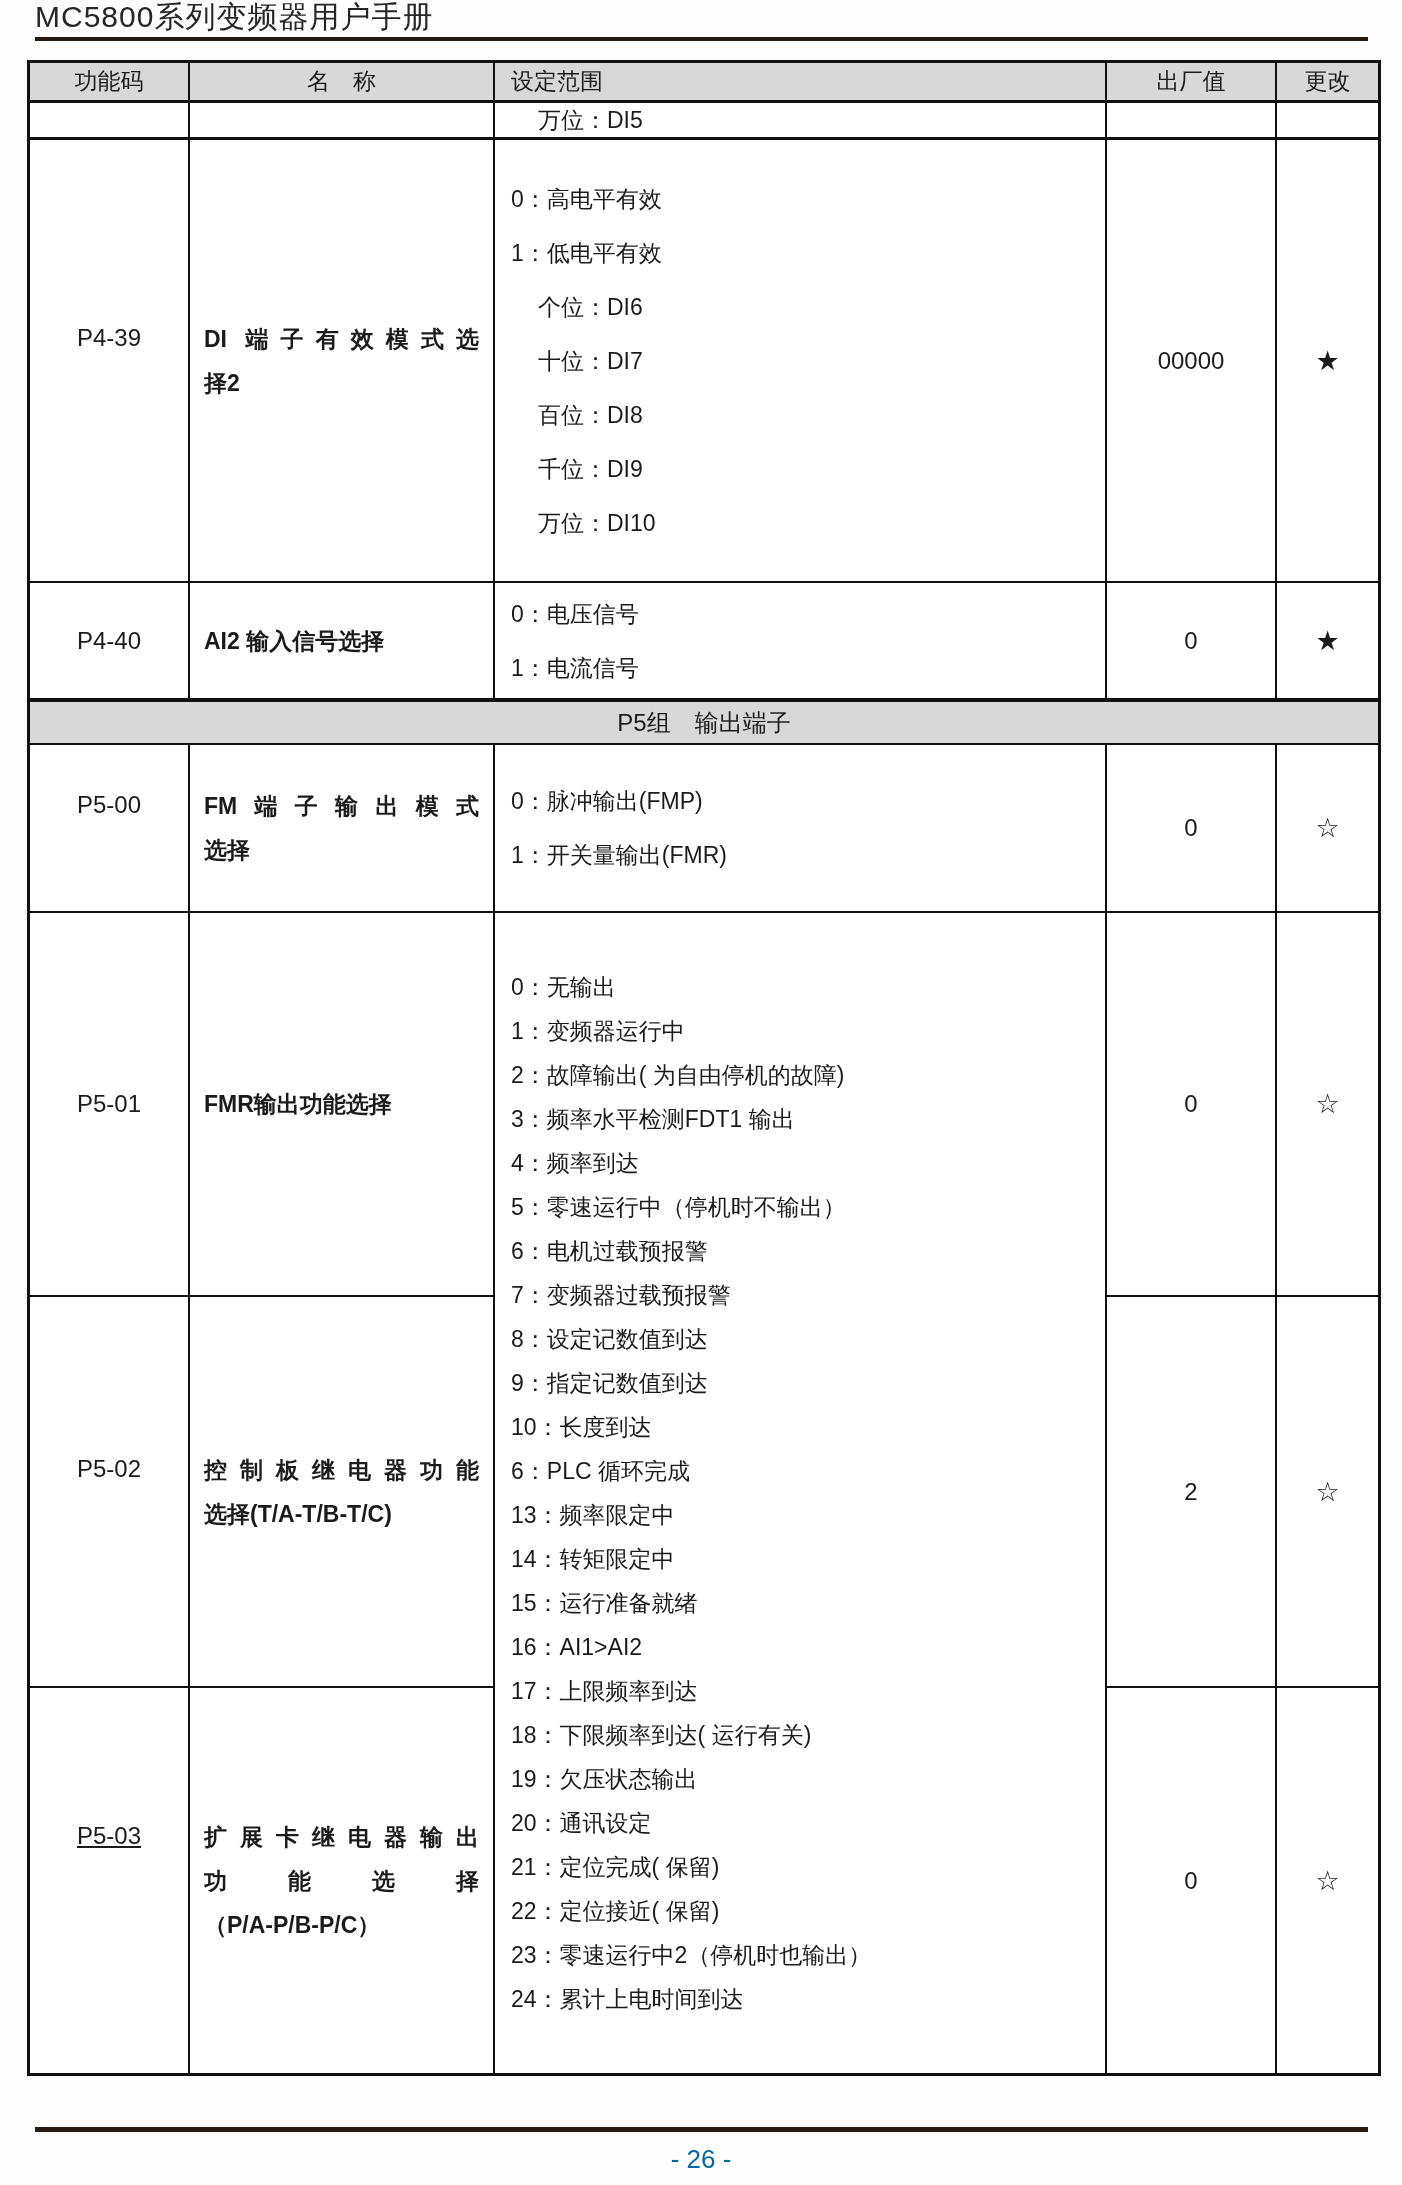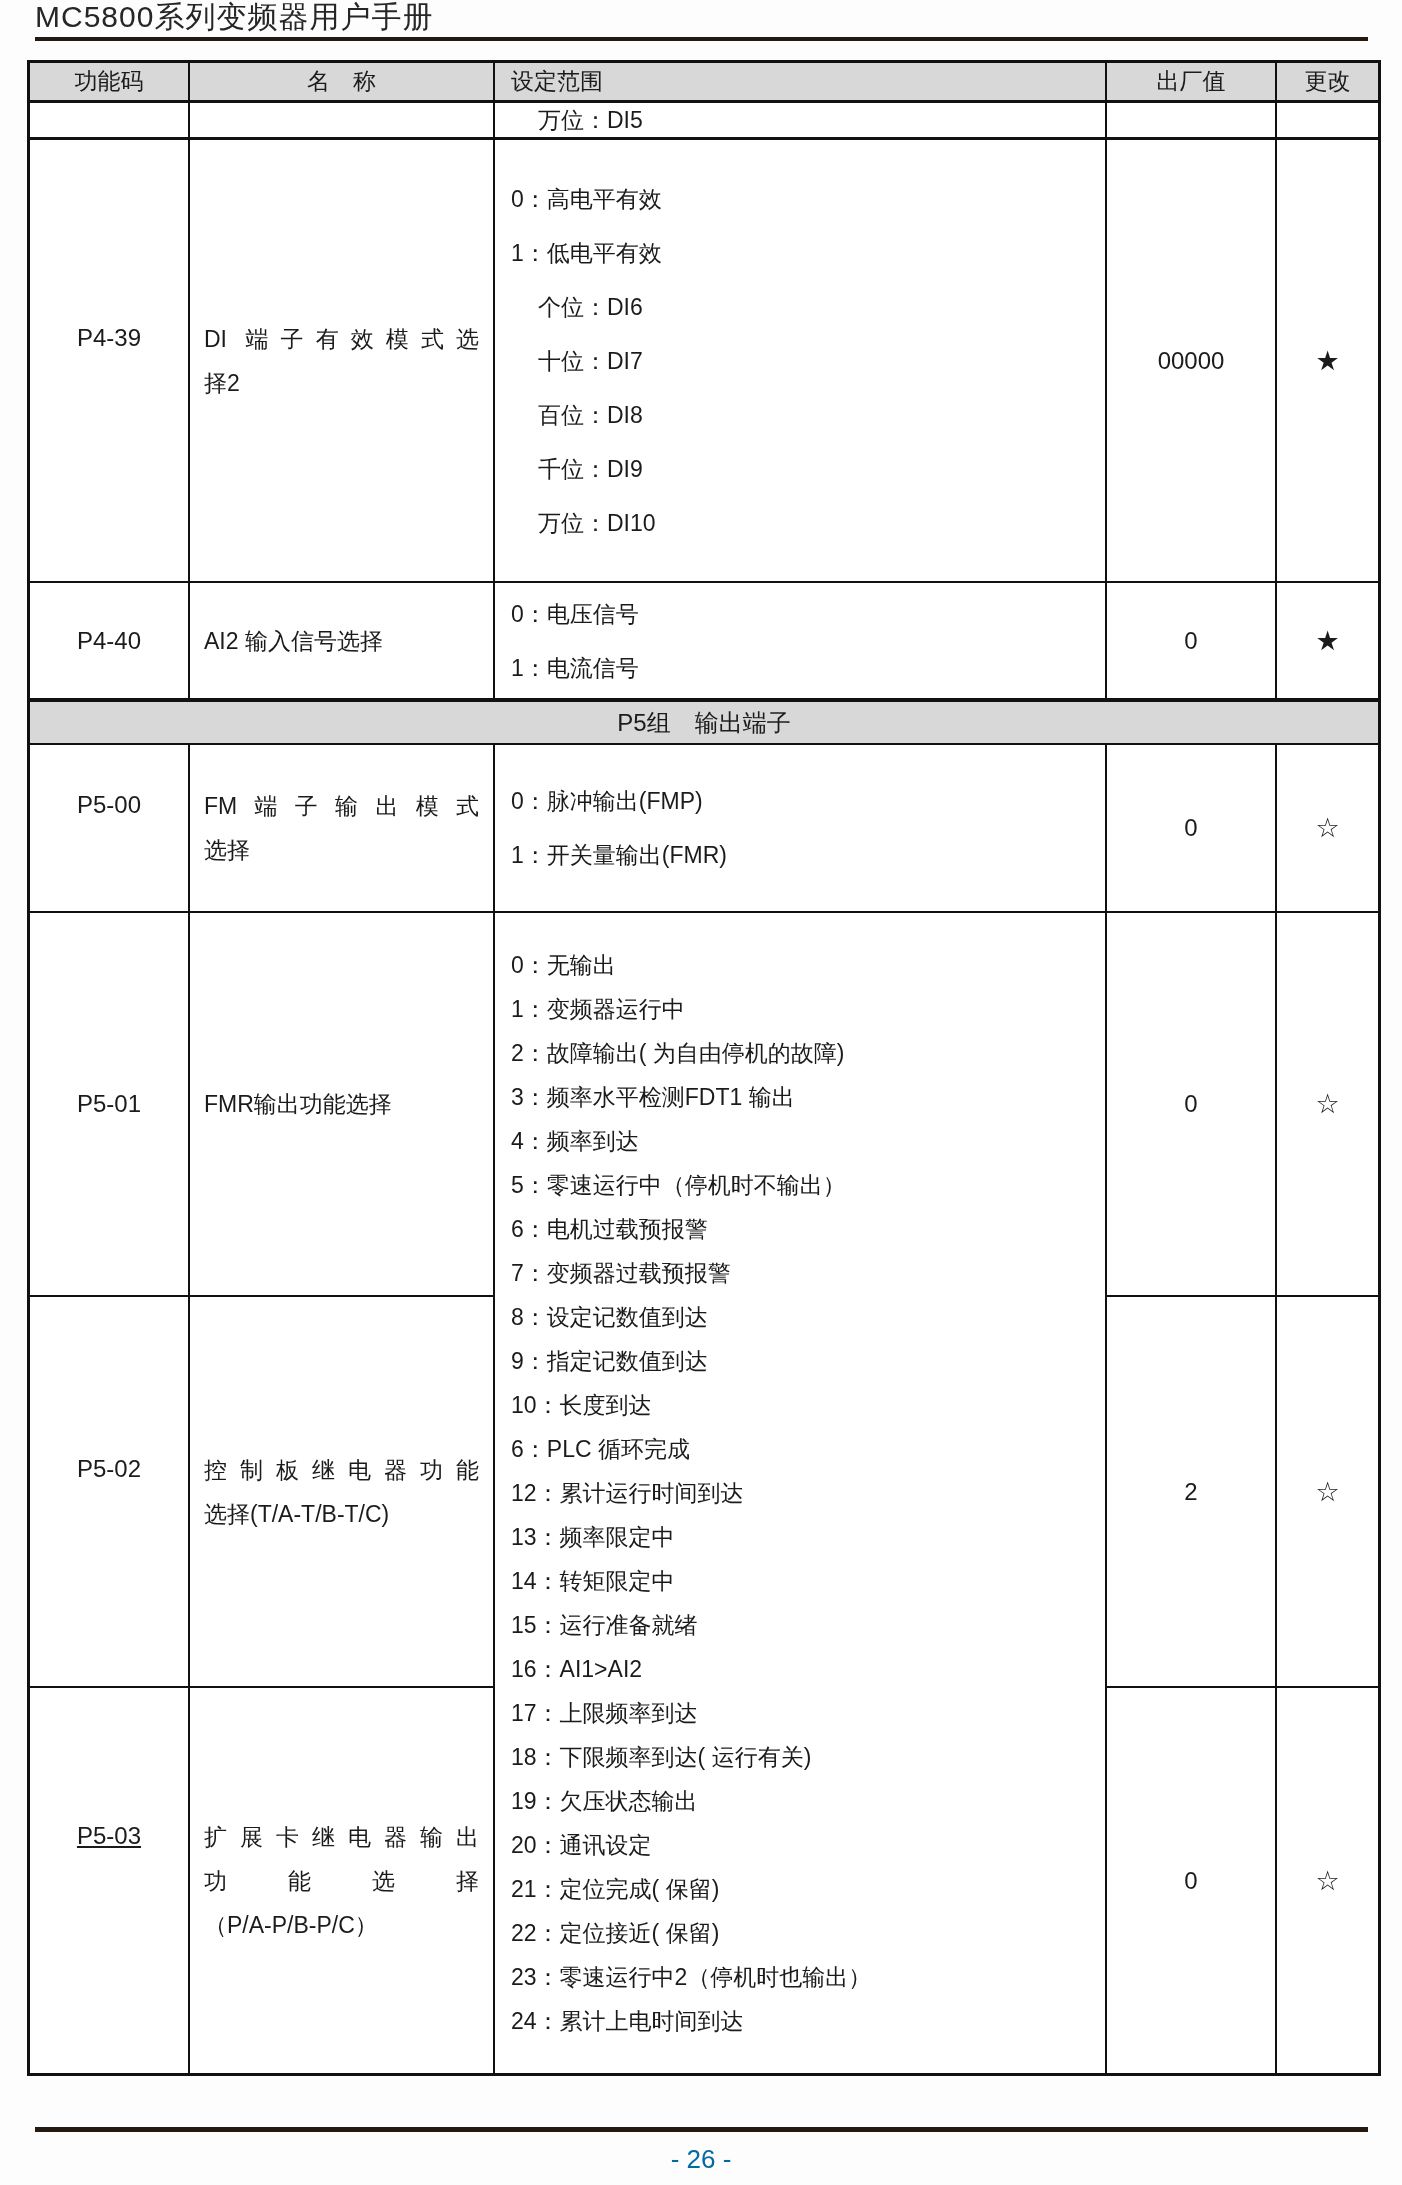--- a/index.html
+++ b/index.html
@@ -47,21 +47,21 @@
   .hb{border-bottom:3px solid #111;}
   .hdr{background:#d8d8d8;}
   .center{justify-content:center;text-align:right;}
   
   .code{justify-content:center;font-size:24px;}
   .pb1{padding-bottom:46px;}
   .pb2{padding-bottom:90px;text-decoration:underline;}
   
   .nc{padding:0 14px;}
   .nc .lines{width:100%;}
-  .nc .line{height:44px;line-height:44px;overflow:hidden;text-align:left;}
+  .nc .line{height:44px;line-height:44px;overflow:hidden;text-align:left;font-weight:bold;}
   .nc .line:not(:last-child){text-align:justify;}
   .nc .line:not(:last-child)::after{content:"";display:inline-block;width:100%;height:0;}
   
   .rc{padding-left:16px;}
   .rc .lines{width:100%;display:flex;flex-direction:column;justify-content:center;}
   .rc .line{height:54px;line-height:54px;overflow:hidden;}
   .rc-big .line{height:44px;line-height:44px;}
   .rc-sm .line{height:33px;line-height:33px;}
   .line.indent{padding-left:27px;}
   
@@ -183,21 +183,20 @@
         <div class="line">2：故障输出( 为自由停机的故障)</div>
         <div class="line">3：频率水平检测FDT1 输出</div>
         <div class="line">4：频率到达</div>
         <div class="line">5：零速运行中（停机时不输出）</div>
         <div class="line">6：电机过载预报警</div>
         <div class="line">7：变频器过载预报警</div>
         <div class="line">8：设定记数值到达</div>
         <div class="line">9：指定记数值到达</div>
         <div class="line">10：长度到达</div>
         <div class="line">6：PLC 循环完成</div>
-        <div class="line">12：累计运行时间到达</div>
         <div class="line">13：频率限定中</div>
         <div class="line">14：转矩限定中</div>
         <div class="line">15：运行准备就绪</div>
         <div class="line">16：AI1&gt;AI2</div>
         <div class="line">17：上限频率到达</div>
         <div class="line">18：下限频率到达( 运行有关)</div>
         <div class="line">19：欠压状态输出</div>
         <div class="line">20：通讯设定</div>
         <div class="line">21：定位完成( 保留)</div>
         <div class="line">22：定位接近( 保留)</div>

